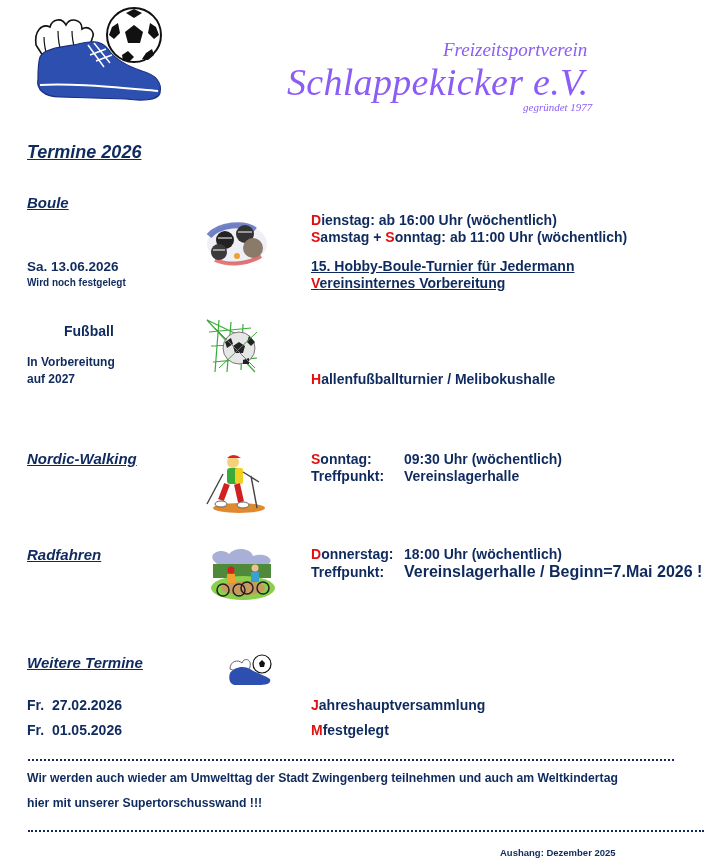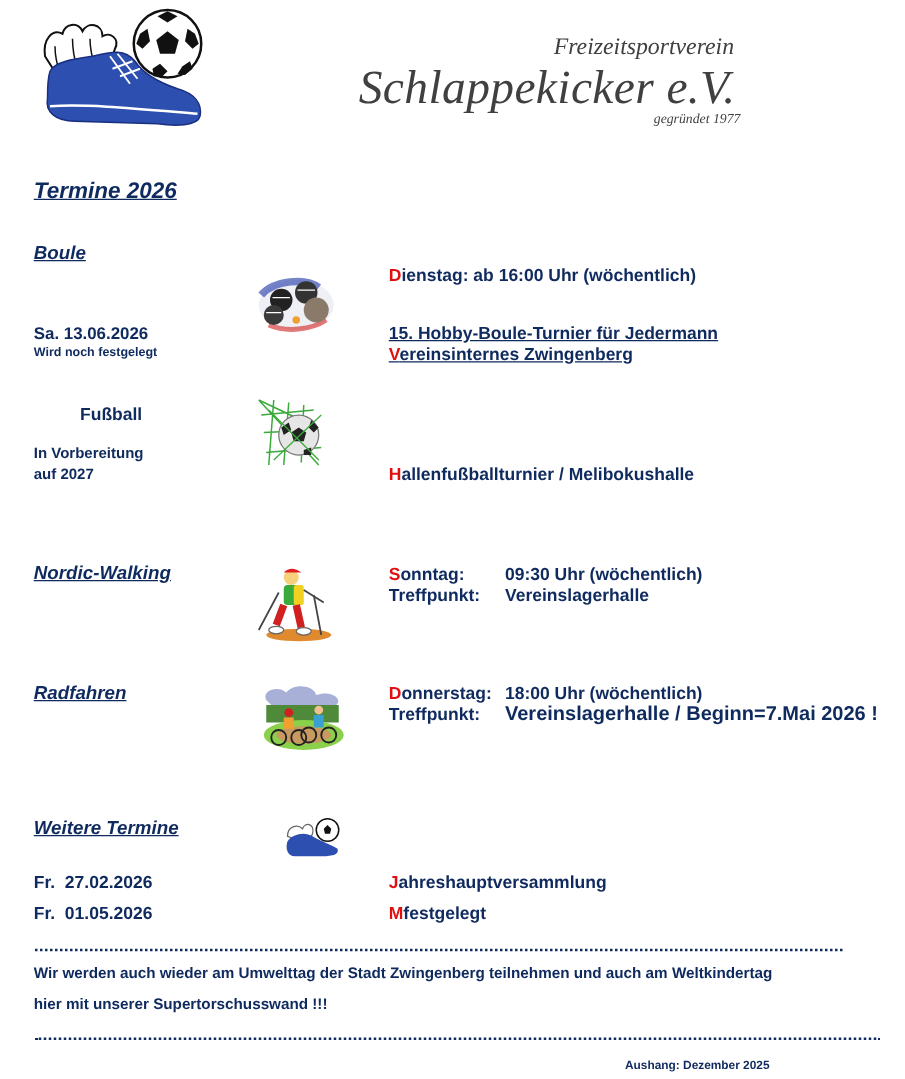--- a/index.html
+++ b/index.html
@@ -12,21 +12,21 @@
   .red { color: #e01010; }
   .heading {
     font-weight: bold; font-style: italic; text-decoration: underline;
     font-size: 15px; color: #0f2a5e;
   }
   .main-title { font-size: 18px; }
   .t14 { font-size: 14px; font-weight: bold; }
   .t13 { font-size: 13.5px; font-weight: bold; }
   .t11 { font-size: 11px; font-weight: bold; }
   .t12 { font-size: 12px; font-weight: bold; }
-  .serif { font-family: "Liberation Serif", "DejaVu Serif", serif; font-style: italic; color: #404040; }
+  .serif { font-family: "Liberation Serif", "DejaVu Serif", serif; font-style: italic; color: #8b5cf6; margin-top: 12px; }
   .dots {
     position: absolute; height: 0;
     border-top: 2px dotted #0f2a5e;
   }
   .line { white-space: nowrap; line-height: 17px; }
   .lbl { display: inline-block; width: 93px; }
   .lbl2 { display: inline-block; width: 93px; }
 </style>
 </head>
 <body>
@@ -54,20 +54,21 @@
 <div class="abs serif" style="left:443px; top:27px; font-size:19px;">Freizeitsportverein</div>
 <div class="abs serif" style="left:287px; top:48px; font-size:38px; letter-spacing:0.3px;">Schlappekicker e.V.</div>
 <div class="abs serif" style="left:523px; top:89px; font-size:11px;">gegründet 1977</div>
 
 <div class="abs heading main-title" style="left:27px; top:142px;">Termine 2026</div>
 
 <div class="abs heading" style="left:27px; top:194px;text-decoration:underline;">Boule</div>
 
 <div class="abs t14 line" style="left:311px; top:194px;margin-top:18px;">
   <div><span class="red">D</span><span>ienstag:  ab 16:00 Uhr (wöchentlich)</span></div>
+  <div><span class="red">S</span><span>amstag + </span><span class="red">S</span><span>onntag:  ab 11:00 Uhr (wöchentlich)</span></div>
 </div>
 
 <div class="abs" style="left:205px; top:220px; width:64px; height:46px;">
   <svg width="64" height="46" viewBox="0 0 64 46">
     <ellipse cx="32" cy="24" rx="30" ry="20" fill="#eef0f6"></ellipse>
     <path d="M4 16 C14 4 40 2 50 10" stroke="#3a4fb0" stroke-width="6" fill="none" opacity="0.7"></path>
     <path d="M10 40 C24 46 44 44 56 36" stroke="#d02020" stroke-width="4" fill="none" opacity="0.6"></path>
     <circle cx="20" cy="20" r="9" fill="#222"></circle>
     <circle cx="40" cy="14" r="9" fill="#333"></circle>
     <circle cx="14" cy="32" r="8" fill="#3a3a3a"></circle>
@@ -75,21 +76,21 @@
     <circle cx="32" cy="36" r="3" fill="#f0a030"></circle>
     <path d="M13 18 h14 M33 12 h14 M8 30 h12" stroke="#fff" stroke-width="1"></path>
   </svg>
 </div>
 
 <div class="abs t13" style="left:27px; top:259px;">Sa. 13.06.2026</div>
 <div class="abs t11" style="left:27px; top:277px; font-size:10px;">Wird noch festgelegt</div>
 
 <div class="abs t14 line" style="left:311px; top:258px;text-decoration:underline;">
   <div>15. Hobby-Boule-Turnier für Jedermann</div>
-  <div><span class="red">V</span><span>ereinsinternes Zwingenberg</span></div>
+  <div><span class="red">V</span><span>ereinsinternes Vorbereitung</span></div>
 </div>
 
 <div class="abs t14" style="left:27px; top:323px;padding-left:37px;">Fußball</div>
 
 <div class="abs" style="left:205px; top:318px; width:56px; height:56px;">
   <svg width="56" height="56" viewBox="0 0 56 56">
     <path d="M2 2 L40 20 M4 14 L46 10 M6 28 L50 26 M8 44 L52 40 M14 2 L10 54 M26 4 L22 54 M38 6 L36 52 M2 2 L50 54" stroke="#3aaa3a" stroke-width="1.2" fill="none"></path>
     <circle cx="34" cy="30" r="16" fill="#e6e6e6" stroke="#777" stroke-width="1"></circle>
     <polygon points="34,24 40,28 38,35 30,35 28,28" fill="#222"></polygon>
     <path d="M20 24 L26 20 L28 26 L22 30 Z M44 18 L50 24 L46 28 L42 24 Z M38 42 L44 40 L44 46 L38 46 Z" fill="#222"></path>

